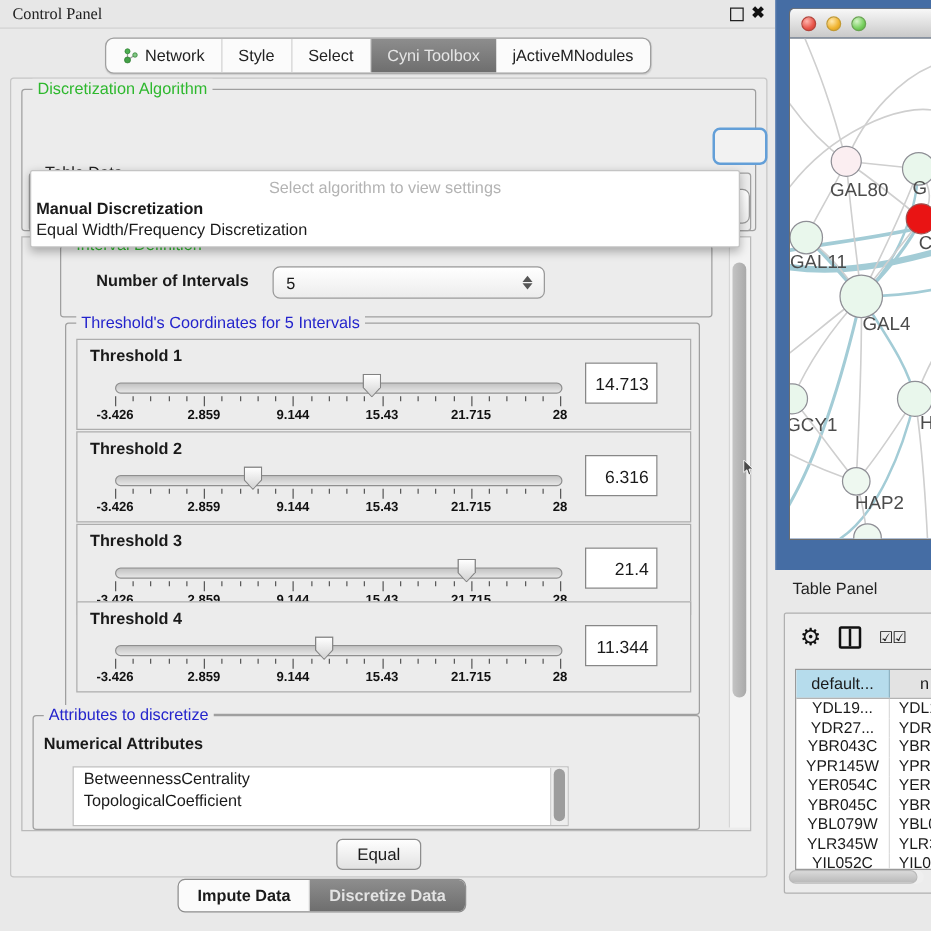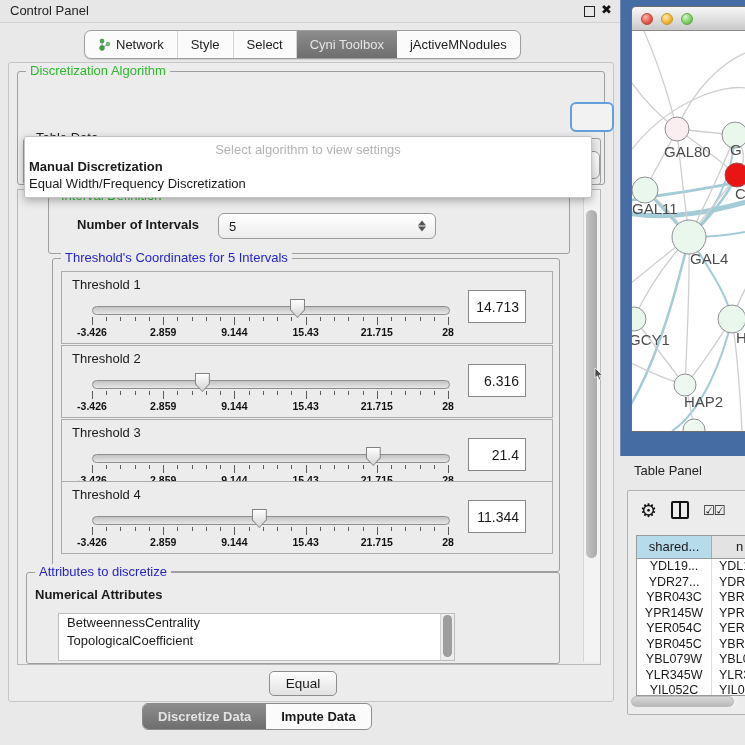--- a/index.html
+++ b/index.html
@@ -3,21 +3,21 @@
 <meta charset="utf-8">
 <style>
   html,body{margin:0;padding:0;}
   body{width:745px;height:745px;overflow:hidden;background:#e9e9e9;
        font-family:"Liberation Sans","DejaVu Sans",sans-serif;font-size:13px;color:#1a1a1a;}
   #app{position:relative;width:745px;height:745px;overflow:hidden;}
 
   
   #left-root{position:absolute;left:0;top:0;width:620px;height:745px;background:#e9e9e9;}
   .titlebar{position:absolute;left:0;top:0;width:620px;height:22px;background:#e7e7e7;
-            border-bottom:1px solid #d2d2d2;}
+            border-bottom:1px solid #d2d2d2;font-family:Liberation Serif, serif;}
   .titlebar .ttl{position:absolute;left:10px;top:3px;font-size:13px;color:#222;}
   .float-ico{position:absolute;left:584px;top:6px;width:9px;height:9px;border:1.5px solid #222;}
   .close-ico{position:absolute;left:601px;top:2px;font-size:13px;font-weight:bold;color:#111;}
 
   
   .tabbar{position:absolute;left:84px;top:30px;height:27px;display:flex;
           border:1px solid #9f9f9f;border-radius:7px;background:#fbfbfb;overflow:hidden;
           box-shadow:0 1px 1px rgba(0,0,0,.12);}
   .tabbar .tab{display:flex;align-items:center;gap:5px;padding:0 13px;line-height:27px;
                color:#222;border-right:1px solid #d4d4d4;cursor:default;white-space:nowrap;}
@@ -59,21 +59,21 @@
                 border-left:1px solid #d6d6d6;}
   #scroll-thumb{position:absolute;left:2px;top:20px;width:11px;height:348px;border-radius:6px;
                 background:linear-gradient(90deg,#c4c4c4,#a9a9a9);}
 
   #interval-group{left:30px;top:6px;width:520px;height:56px;}
   #noi-label{position:absolute;left:28px;top:20px;font-weight:bold;}
   #noi-combo{left:169px;top:16px;width:216px;height:24px;}
 
   #thresh-group{left:34px;top:68px;width:506px;height:312px;}
   .th-panel{position:absolute;left:8px;width:490px;height:71px;border:1px solid #adadad;background:#ececec;}
-  .th-title{position:absolute;left:10px;top:5px;font-weight:normal;}
+  .th-title{position:absolute;left:10px;top:5px;font-weight:bold;}
   .th-track{position:absolute;left:30px;top:34px;width:356px;height:7px;border:1px solid #8f8f8f;
             border-radius:5px;background:linear-gradient(#c3c3c3,#e6e6e6);}
   .th-thumb{position:absolute;top:27px;width:15px;height:19px;
             clip-path:polygon(0 0,100% 0,100% 58%,50% 100%,0 58%);background:#828282;}
   .th-thumb::after{content:"";position:absolute;inset:1px;
             clip-path:polygon(0 0,100% 0,100% 58%,50% 100%,0 58%);
             background:linear-gradient(#ffffff,#d3d3d3);}
   .th-ticks{position:absolute;left:30px;top:45px;width:356px;height:9px;}
   .th-ticks i{position:absolute;top:0;width:1px;background:#5a5a5a;}
   .th-labels{position:absolute;left:30px;top:54px;width:408px;height:12px;}
@@ -407,22 +407,22 @@
 
         <div id="scroll-track">
           <div id="scroll-thumb"></div>
         </div>
       </div>
 
       <div class="btn" id="apply-btn">Equal</div>
     </div>
 
     <div class="bottom-tabbar" id="bottom-tabbar">
+        <div class="tab">Impute Data</div>
         <div class="tab sel">Discretize Data</div>
-        <div class="tab">Impute Data</div>
       </div>
   </div>
 
   <div id="mouse-cursor">
     <svg width="9" height="13" viewBox="0 0 9 13">
         <path d="M1,0 L1,10 L3.5,7.8 L5,12 L6.6,11.3 L5.2,7.3 L8.4,7.3 Z" fill="#4a4a4a" stroke="#fff" stroke-width="0.7"></path>
       </svg>
   </div>
 
   <div id="net-frame">
@@ -491,21 +491,21 @@
   </div>
 
   <div id="table-panel">
     <div class="tp-toolbar">
       <span class="gear">⚙</span>
       <span class="split-ico"></span>
       <span class="checks">☑☑</span>
     </div>
     <div id="tp-table">
         <div class="tp-row tp-head">
-          <div class="c1">shared...</div>
+          <div class="c1">default...</div>
           <div class="c2">n</div>
         </div>
         <div class="tp-row">
           <div class="c1">YDL19...</div>
           <div class="c2">YDL1</div>
         </div>
         <div class="tp-row">
           <div class="c1">YDR27...</div>
           <div class="c2">YDR2</div>
         </div>

